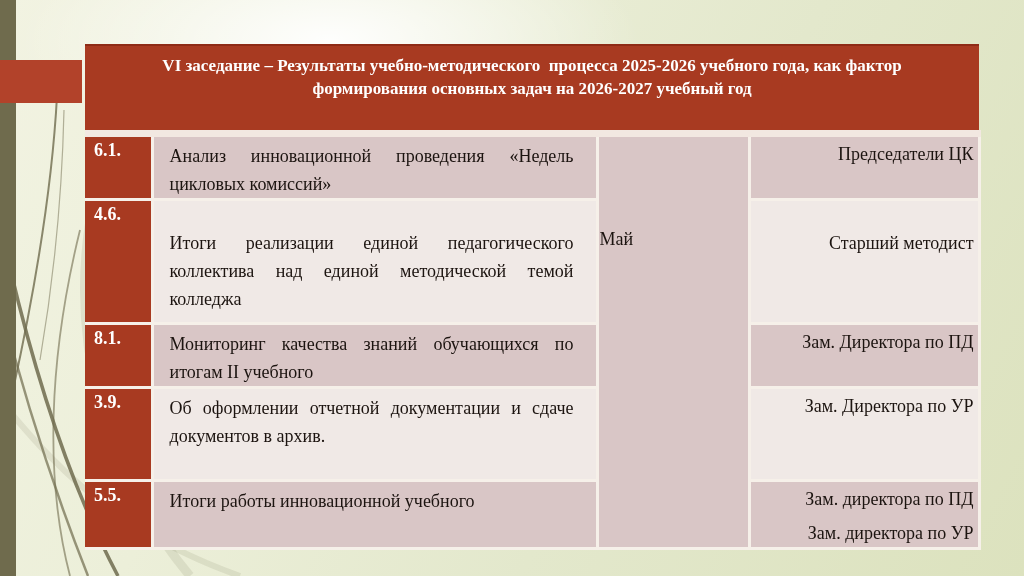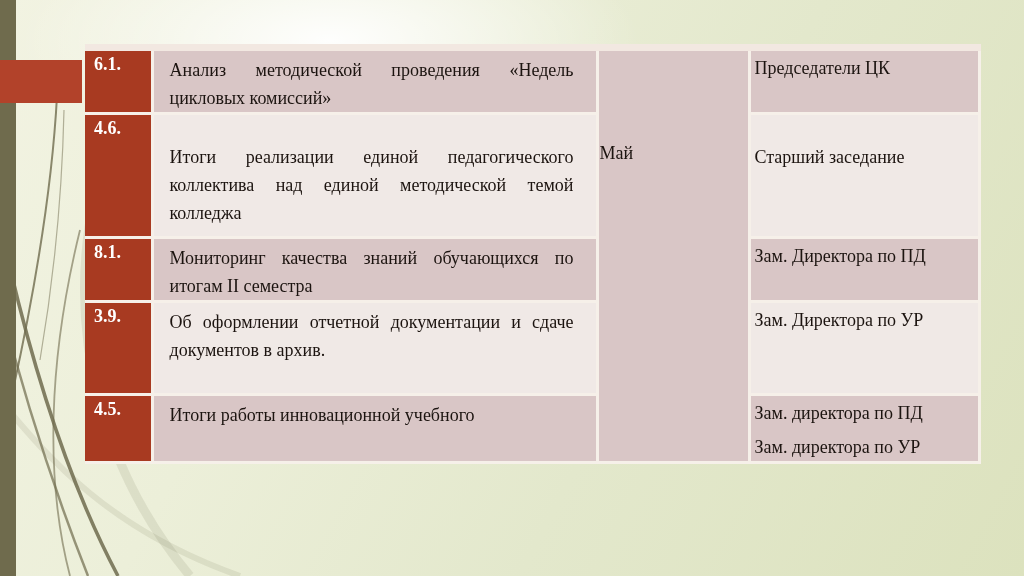--- a/index.html
+++ b/index.html
@@ -49,21 +49,21 @@
   }
   td.topic{
     text-align:justify;line-height:28px;
     padding:5px 22px 0 16px;
   }
   td.month{
     background:var(--row-dark);
     padding-top:92px;
   }
   td.resp{
-    text-align:left;line-height:28px;
+    text-align:right;line-height:28px;
     padding:3px 4px 0 4px;
   }
   tr.row-dark td.topic, tr.row-dark td.resp{background:var(--row-dark);}
   tr.row-light td.topic, tr.row-light td.resp{background:var(--row-light);}
   tr.pad-deep td.topic, tr.pad-deep td.resp{padding-top:28px;}
   .resp-line + .resp-line{margin-top:6px;}
 </style>
 </head>
 <body>
 
@@ -77,60 +77,62 @@
     <path d="M10,268 C40,395 75,495 118,576" fill="none" stroke="#6F6B4D" stroke-width="3.5" opacity="0.85"></path>
     <path d="M0,302 C30,420 60,505 88,576" fill="none" stroke="#6F6B4D" stroke-width="2.5" opacity="0.7"></path>
     <path d="M80,230 C48,360 45,480 70,576" fill="none" stroke="#6F6B4D" stroke-width="1.8" opacity="0.6"></path>
   </svg>
 
   <div class="stripe"></div>
   <div class="accent-bar"></div>
 
   <div class="agenda">
 
+    <div class="slide-header">VI заседание – Результаты учебно-методического  процесса 2025-2026 учебного года, как фактор
+формирования основных задач на 2026-2027 учебный год</div>
 
     <table class="agenda-table">
       <colgroup>
         <col style="width:67px">
         <col style="width:445px">
         <col style="width:152px">
         <col style="width:230px">
       </colgroup>
       <tbody>
         <tr class="row-dark" style="height:59px">
           <td class="num">6.1.</td>
-          <td class="topic">Анализ методической проведения «Недель цикловых комиссий»</td>
+          <td class="topic">Анализ инновационной проведения «Недель цикловых комиссий»</td>
           <td class="month" rowspan="5">Май</td>
           <td class="resp">
             <div class="resp-line">Председатели ЦК</div>
           </td>
         </tr>
         <tr class="row-light pad-deep" style="height:124px">
           <td class="num">4.6.</td>
           <td class="topic">Итоги реализации единой педагогического коллектива над единой методической темой колледжа</td>
           <td class="resp">
-            <div class="resp-line">Старший заседание</div>
+            <div class="resp-line">Старший методист</div>
           </td>
         </tr>
         <tr class="row-dark" style="height:57px">
           <td class="num">8.1.</td>
-          <td class="topic">Мониторинг качества знаний обучающихся по итогам II семестра</td>
+          <td class="topic">Мониторинг качества знаний обучающихся по итогам II учебного</td>
           <td class="resp">
             <div class="resp-line">Зам. Директора по ПД</div>
           </td>
         </tr>
         <tr class="row-light" style="height:93px">
           <td class="num">3.9.</td>
           <td class="topic">Об оформлении отчетной документации и сдаче документов в архив.</td>
           <td class="resp">
             <div class="resp-line">Зам. Директора по УР</div>
           </td>
         </tr>
         <tr class="row-dark" style="height:58px">
-          <td class="num">4.5.</td>
+          <td class="num">5.5.</td>
           <td class="topic">Итоги работы инновационной учебного</td>
           <td class="resp">
             <div class="resp-line">Зам. директора по ПД</div>
             <div class="resp-line">Зам. директора по УР</div>
           </td>
         </tr>
       </tbody>
     </table>
 
   </div>

